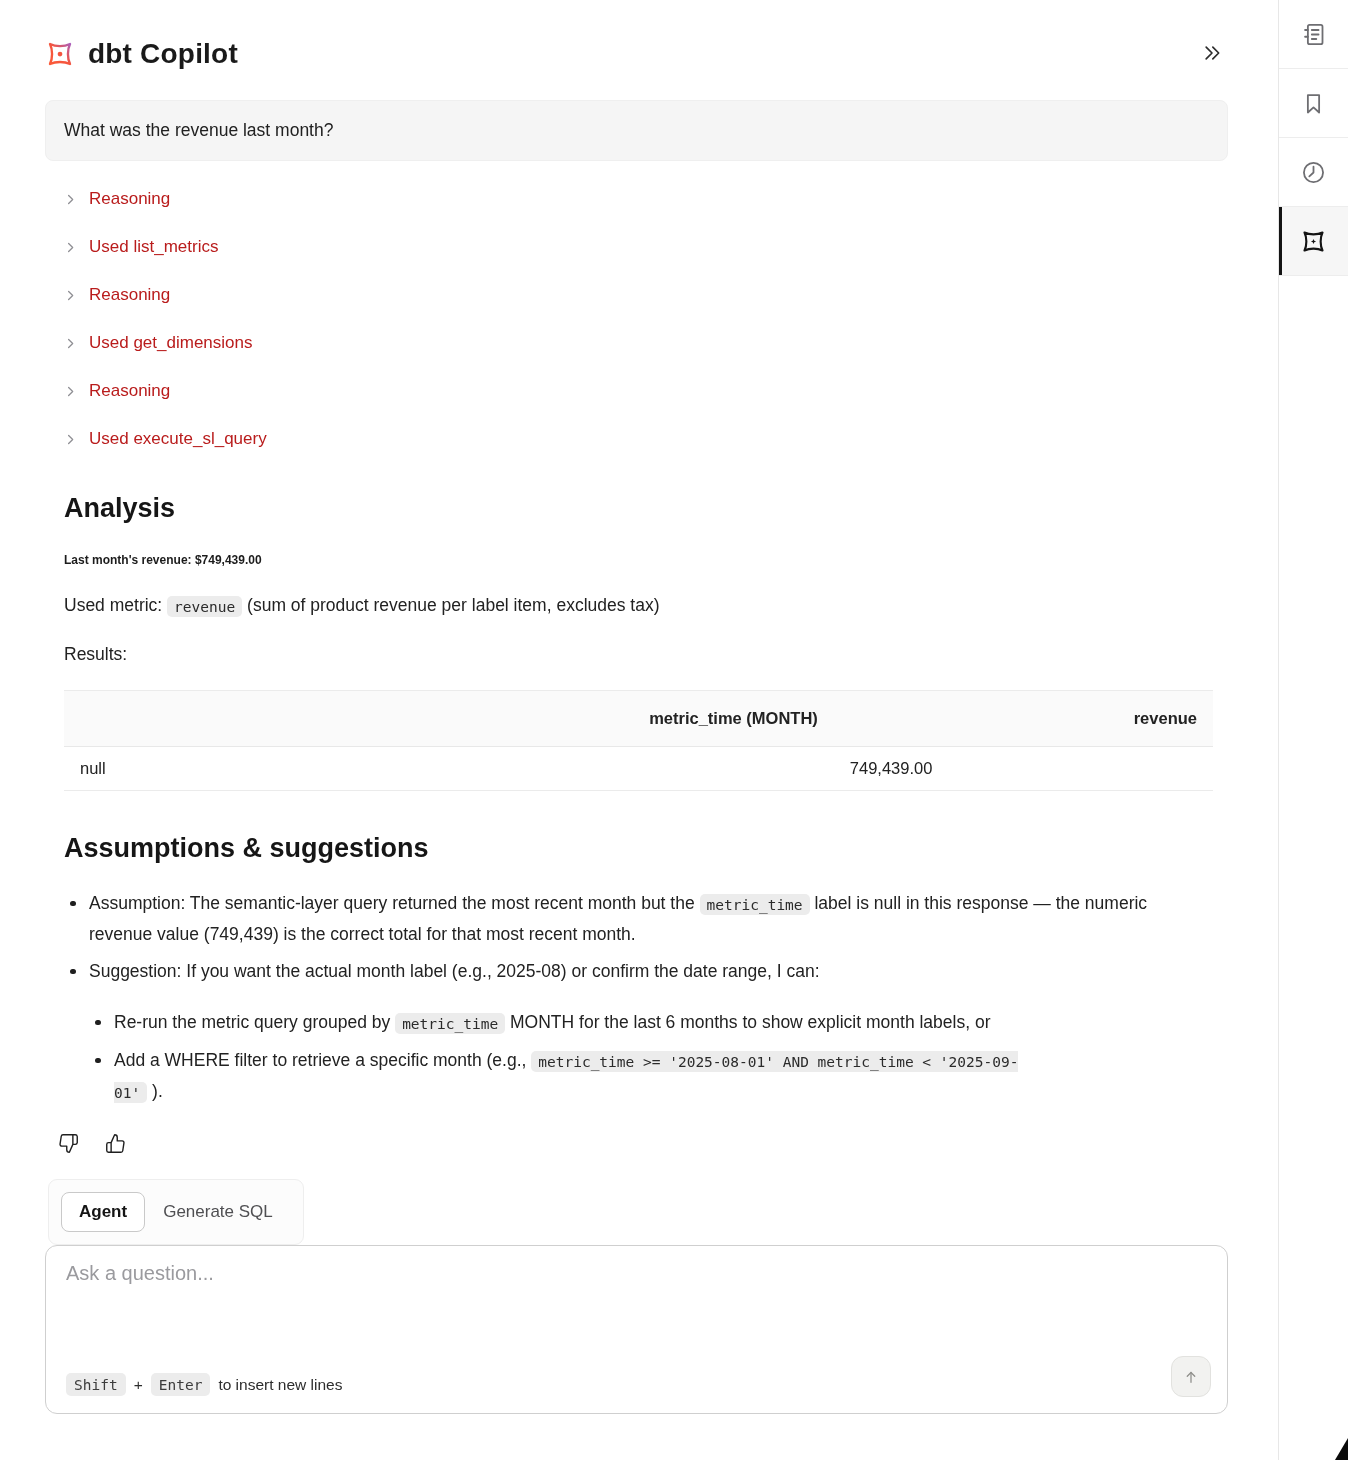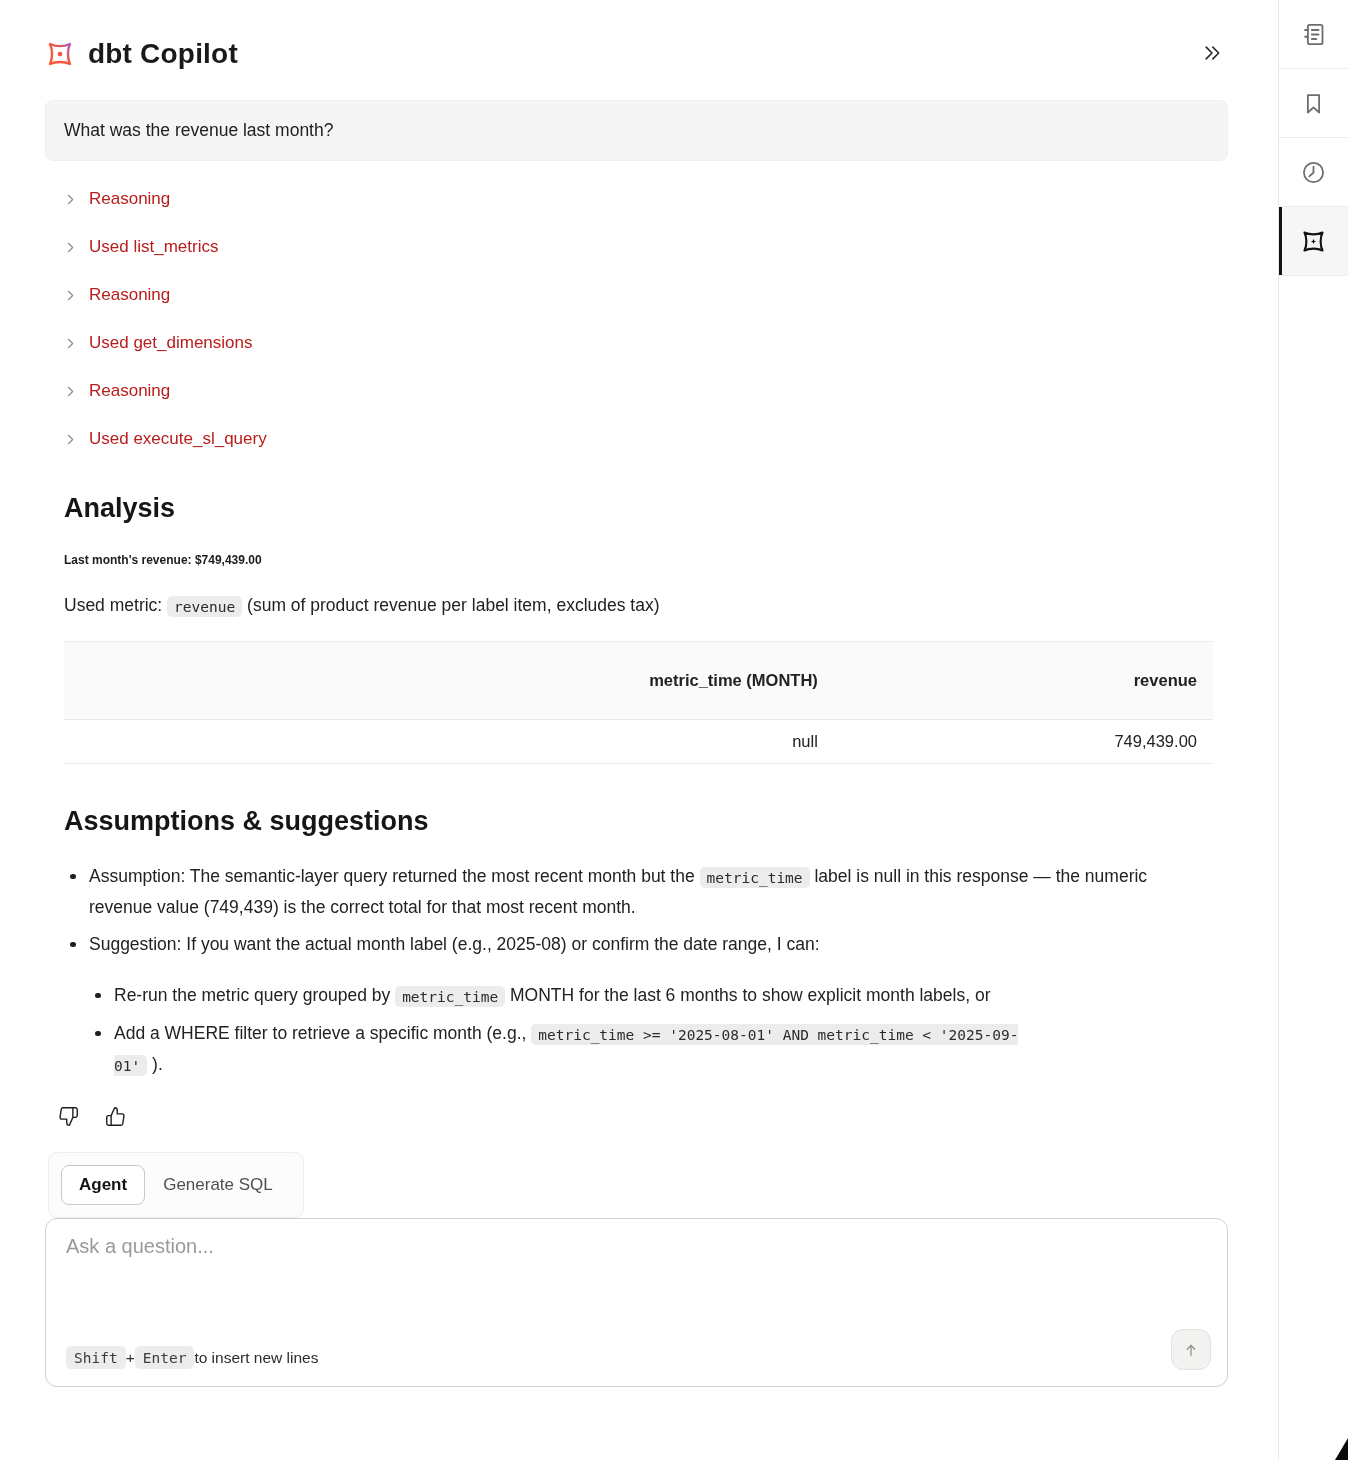--- a/index.html
+++ b/index.html
@@ -45,25 +45,25 @@
   .analysis-h { margin-top:30px; }
   .revenue-line { margin-top:29px; font-size:12px; font-weight:700; color:#1c1c1c; }
   .para { margin-top:28px; font-size:17.5px; color:#222; }
   .chip {
     font-family:"DejaVu Sans Mono","Liberation Mono",monospace;
     font-size:14.5px; background:#ececec; border-radius:5px; padding:2.5px 7px; color:#2b2b2b;
   }
   table.results { margin-top:25px; width:100%; border-collapse:collapse; font-size:16.5px; }
   table.results thead th {
     background:#fafafa; font-weight:700; color:#222; text-align:right;
-    padding:29px 16px; border-top:1px solid #ebebeb; border-bottom:1px solid #e8e8e8;
+    padding:18px 16px; border-top:1px solid #ebebeb; border-bottom:1px solid #e8e8e8;
   }
   table.results thead th:first-child { width:67%; }
   table.results tbody td {
-    text-align:right; padding:12px 16px; border-bottom:1px solid #ebebeb; color:#222;
+    text-align:left; padding:12px 16px; border-bottom:1px solid #ebebeb; color:#222;
   }
   .assumptions-h { margin-top:42px; }
   ul.bullets { margin-top:24px; list-style:none; }
   ul.bullets li {
     position:relative; padding-left:25px; font-size:17.5px; line-height:30px;
     color:#222; margin-bottom:7px;
   }
   ul.bullets li::before {
     content:""; position:absolute; left:6px; top:12.5px; width:5.5px; height:5.5px;
     border-radius:50%; background:#1f1f1f;
@@ -88,21 +88,21 @@
     height:169px; border:1px solid #cfcfcf; border-radius:12px;
     position:relative; background:#fff;
   }
   .input-box textarea {
     position:absolute; inset:16px 70px 56px 20px; border:none; outline:none; resize:none;
     font-size:20px; color:#222; font-family:"Liberation Sans","DejaVu Sans",sans-serif;
     background:transparent;
   }
   .input-box textarea::placeholder { color:#9a9a9e; }
   .input-hint { position:absolute; left:20px; bottom:17px; display:flex; align-items:center;
-    font-size:15.5px; color:#2d2d2d; }
+    gap:8px; font-size:15.5px; color:#2d2d2d; }
   .kbd {
     font-family:"DejaVu Sans Mono","Liberation Mono",monospace; font-size:14.5px;
     background:#ececec; border-radius:5px; padding:3.5px 8px; color:#3c3c3c;
   }
   .send-btn {
     position:absolute; right:16px; bottom:16px; width:40px; height:41px;
     background:#f2f2f0; border:1px solid #e2e2df; border-radius:12px; cursor:pointer;
     display:flex; align-items:center; justify-content:center;
   }
   .send-btn svg { width:18px; height:18px; stroke:#8f8f8b; stroke-width:1.7; fill:none;
@@ -184,20 +184,21 @@
     </div>
 
   <div class="message-body">
     <div class="h2 analysis-h">Analysis</div>
     <div class="revenue-line">Last month's revenue: $749,439.00</div>
     <div class="para">
       <span>Used metric:</span>
       <span class="chip">revenue</span>
       <span>(sum of product revenue per label item, excludes tax)</span>
     </div>
+    <div class="para">Results:</div>
 
     <table class="results">
       <thead>
           <tr>
             <th>metric_time (MONTH)</th>
             <th>revenue</th>
           </tr>
         </thead>
       <tbody>
           <tr>

